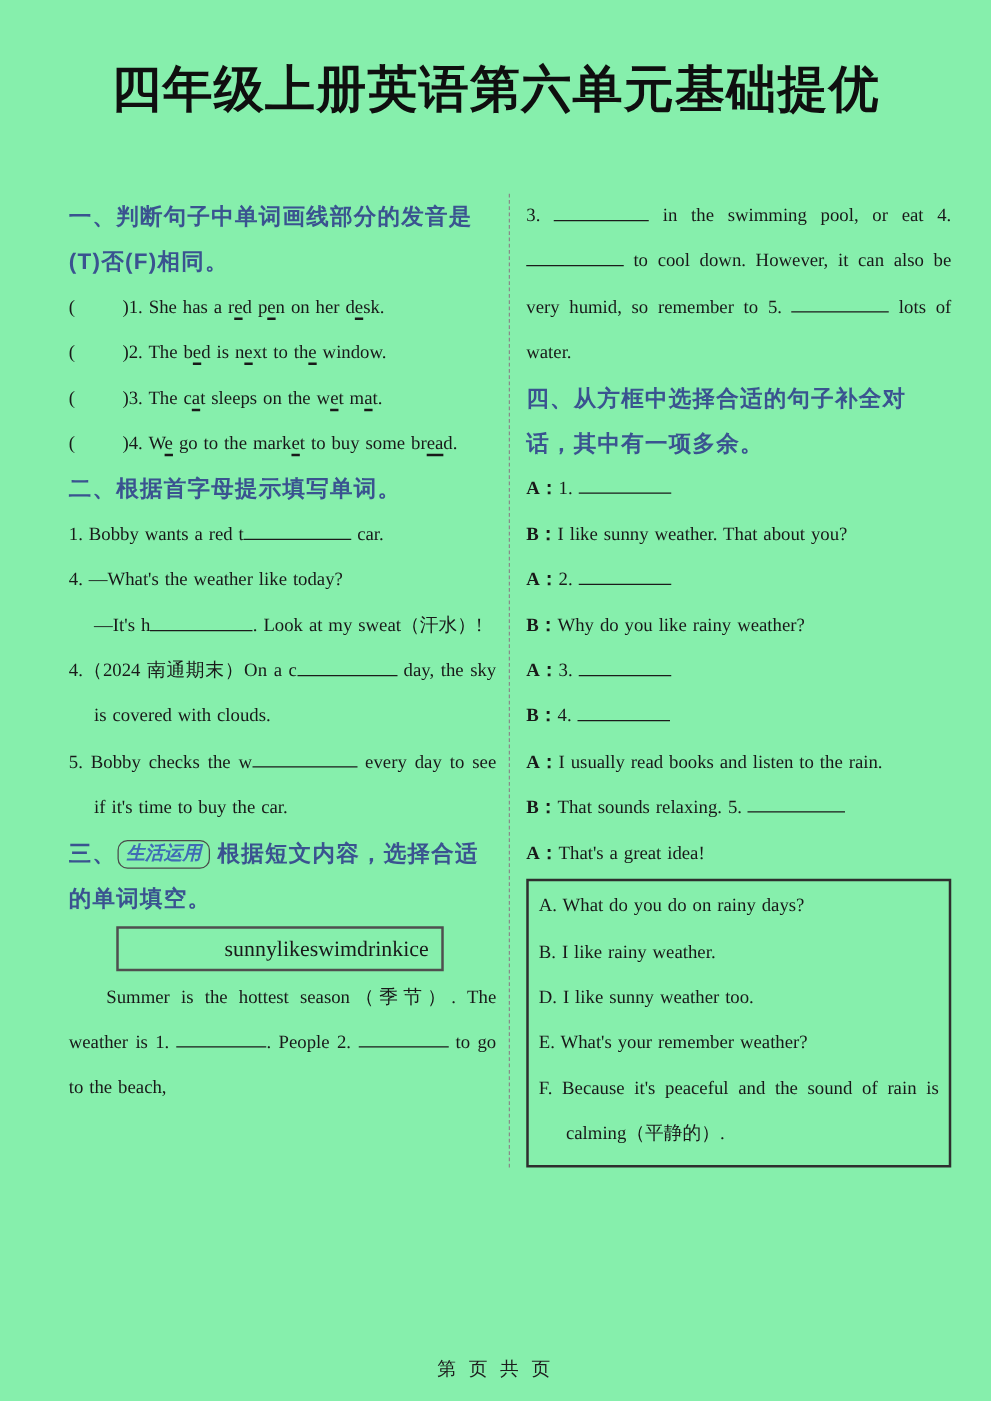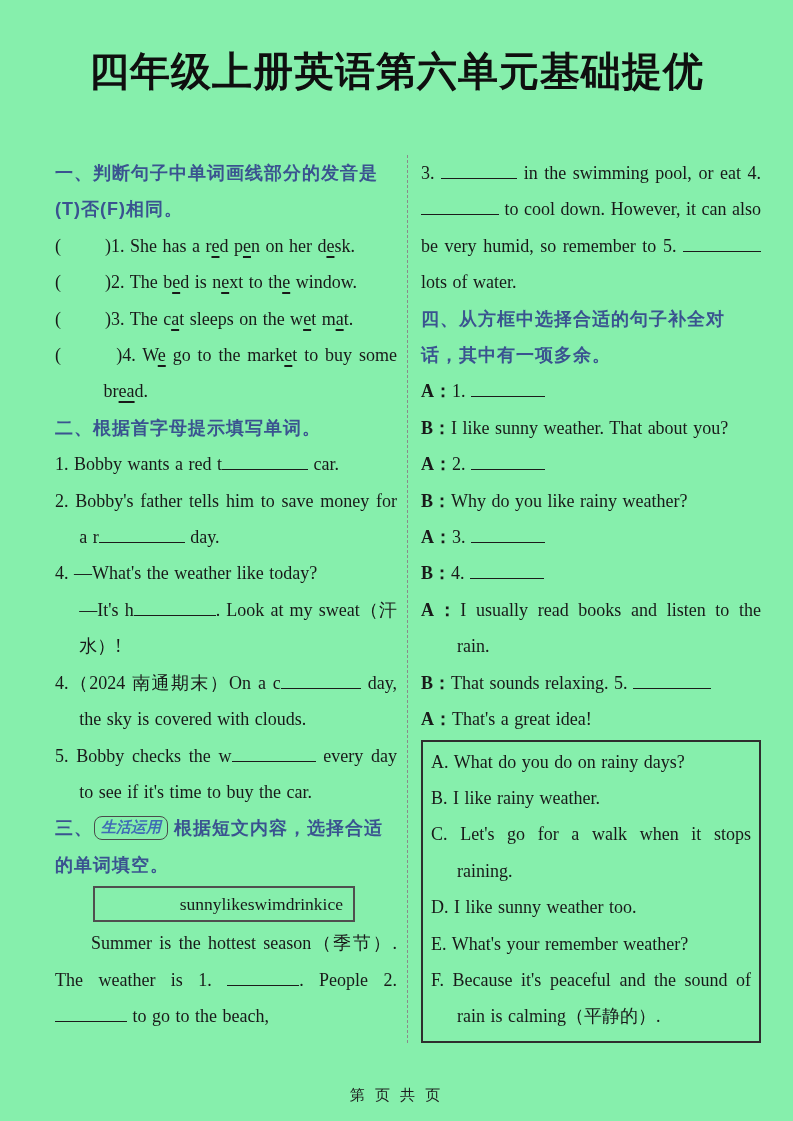--- a/index.html
+++ b/index.html
@@ -30,21 +30,21 @@
     width:342px;
     padding-right:10px;
     border-right:1px dashed #8a8a8a;
   }
   .col-r{
     flex:1;
     padding-left:13px;
   }
   .content p{
     margin:0;
-    font-size:18px;
+    font-size:15px;
     line-height:36.4px;
     text-align:justify;
     word-spacing:1px;
   }
   p.hdr{
     font-family:"Liberation Sans", sans-serif;
     font-weight:700;
     font-size:18px;
     letter-spacing:1px;
     color:#3a5390;
@@ -117,21 +117,20 @@
   <h1 class="title">四年级上册英语第六单元基础提优</h1>
   <div class="content">
     <div class="col col-l" id="col-left">
         <p class="hdr"><span>一、判断句子中单词画线部分的发音是(T)否(F)相同。</span></p>
         <p class="item1"><span>(&nbsp;&nbsp;&nbsp;&nbsp;&nbsp;&nbsp;&nbsp;&nbsp;)1. She has a r</span><span class="u">e</span><span>d p</span><span class="u">e</span><span>n on her d</span><span class="u">e</span><span>sk.</span></p>
         <p class="item1"><span>(&nbsp;&nbsp;&nbsp;&nbsp;&nbsp;&nbsp;&nbsp;&nbsp;)2. The b</span><span class="u">e</span><span>d is n</span><span class="u">e</span><span>xt to th</span><span class="u">e</span><span> window.</span></p>
         <p class="item1"><span>(&nbsp;&nbsp;&nbsp;&nbsp;&nbsp;&nbsp;&nbsp;&nbsp;)3. The c</span><span class="u">a</span><span>t sleeps on the w</span><span class="u">e</span><span>t m</span><span class="u">a</span><span>t.</span></p>
         <p class="item1"><span>(&nbsp;&nbsp;&nbsp;&nbsp;&nbsp;&nbsp;&nbsp;&nbsp;)4. W</span><span class="u">e</span><span> go to the mark</span><span class="u">e</span><span>t to buy some br</span><span class="u">ea</span><span>d.</span></p>
         <p class="hdr"><span>二、根据首字母提示填写单词。</span></p>
         <p class="item2"><span>1. Bobby wants a red t</span><span class="blank" style="width: 86px;"></span><span> car.</span></p>
-        <p class="item2"><span>2. Bobby's father tells him to save money for a r</span><span class="blank" style="width: 86px;"></span><span> day.</span></p>
         <p class="item2"><span>4. —What's the weather like today?</span></p>
         <p class="cont"><span>—It's h</span><span class="blank" style="width: 82px;"></span><span>. Look at my sweat（汗水）!</span></p>
         <p class="item2"><span>4.（2024 南通期末）On a c</span><span class="blank" style="width: 80px;"></span><span> day, the sky is covered with clouds.</span></p>
         <p class="item2"><span>5. Bobby checks the w</span><span class="blank" style="width: 84px;"></span><span> every day to see if it's time to buy the car.</span></p>
         <p class="hdr"><span>三、</span><span class="badge">生活运用</span><span>根据短文内容，选择合适的单词填空。</span></p>
         <div class="wordbank">
           <span>sunny</span>
           <span>like</span>
           <span>swim</span>
           <span>drink</span>
@@ -147,21 +146,20 @@
         <p class="dlg"><span class="b">A：</span><span>2. </span><span class="blank" style="width: 74px;"></span></p>
         <p class="dlg"><span class="b">B：</span><span>Why do you like rainy weather?</span></p>
         <p class="dlg"><span class="b">A：</span><span>3. </span><span class="blank" style="width: 74px;"></span></p>
         <p class="dlg"><span class="b">B：</span><span>4. </span><span class="blank" style="width: 74px;"></span></p>
         <p class="dlg"><span class="b">A：</span><span>I usually read books and listen to the rain.</span></p>
         <p class="dlg"><span class="b">B：</span><span>That sounds relaxing. 5. </span><span class="blank" style="width: 78px;"></span></p>
         <p class="dlg"><span class="b">A：</span><span>That's a great idea!</span></p>
         <div class="optbox">
           <p class="opt"><span>A. What do you do on rainy days?</span></p>
           <p class="opt"><span>B. I like rainy weather.</span></p>
-          <p class="opt"><span>C. Let's go for a walk when it stops raining.</span></p>
           <p class="opt"><span>D. I like sunny weather too.</span></p>
           <p class="opt"><span>E. What's your remember weather?</span></p>
           <p class="opt"><span>F. Because it's peaceful and the sound of rain is calming（平静的）.</span></p>
         </div>
       </div>
   </div>
   <div class="footer">第 页 共 页</div>
 </div>
 
 </body></html>

